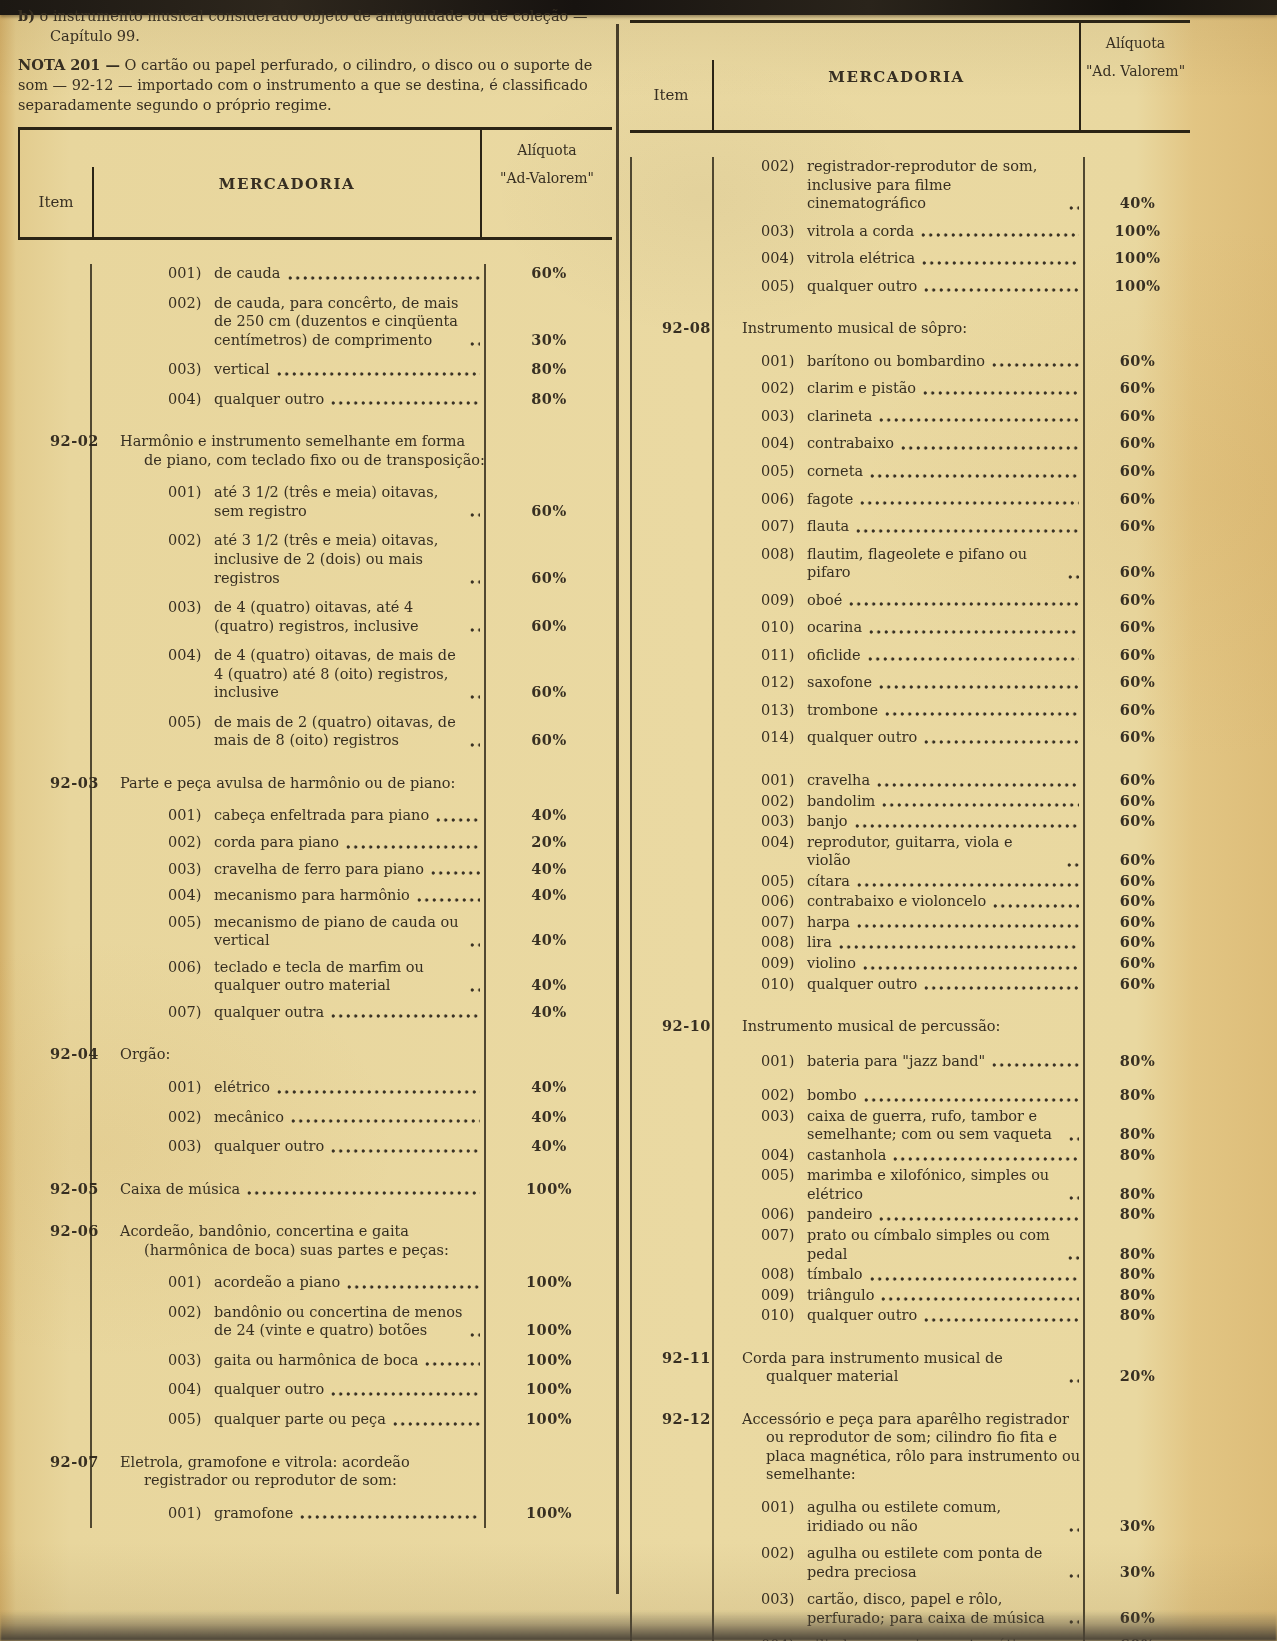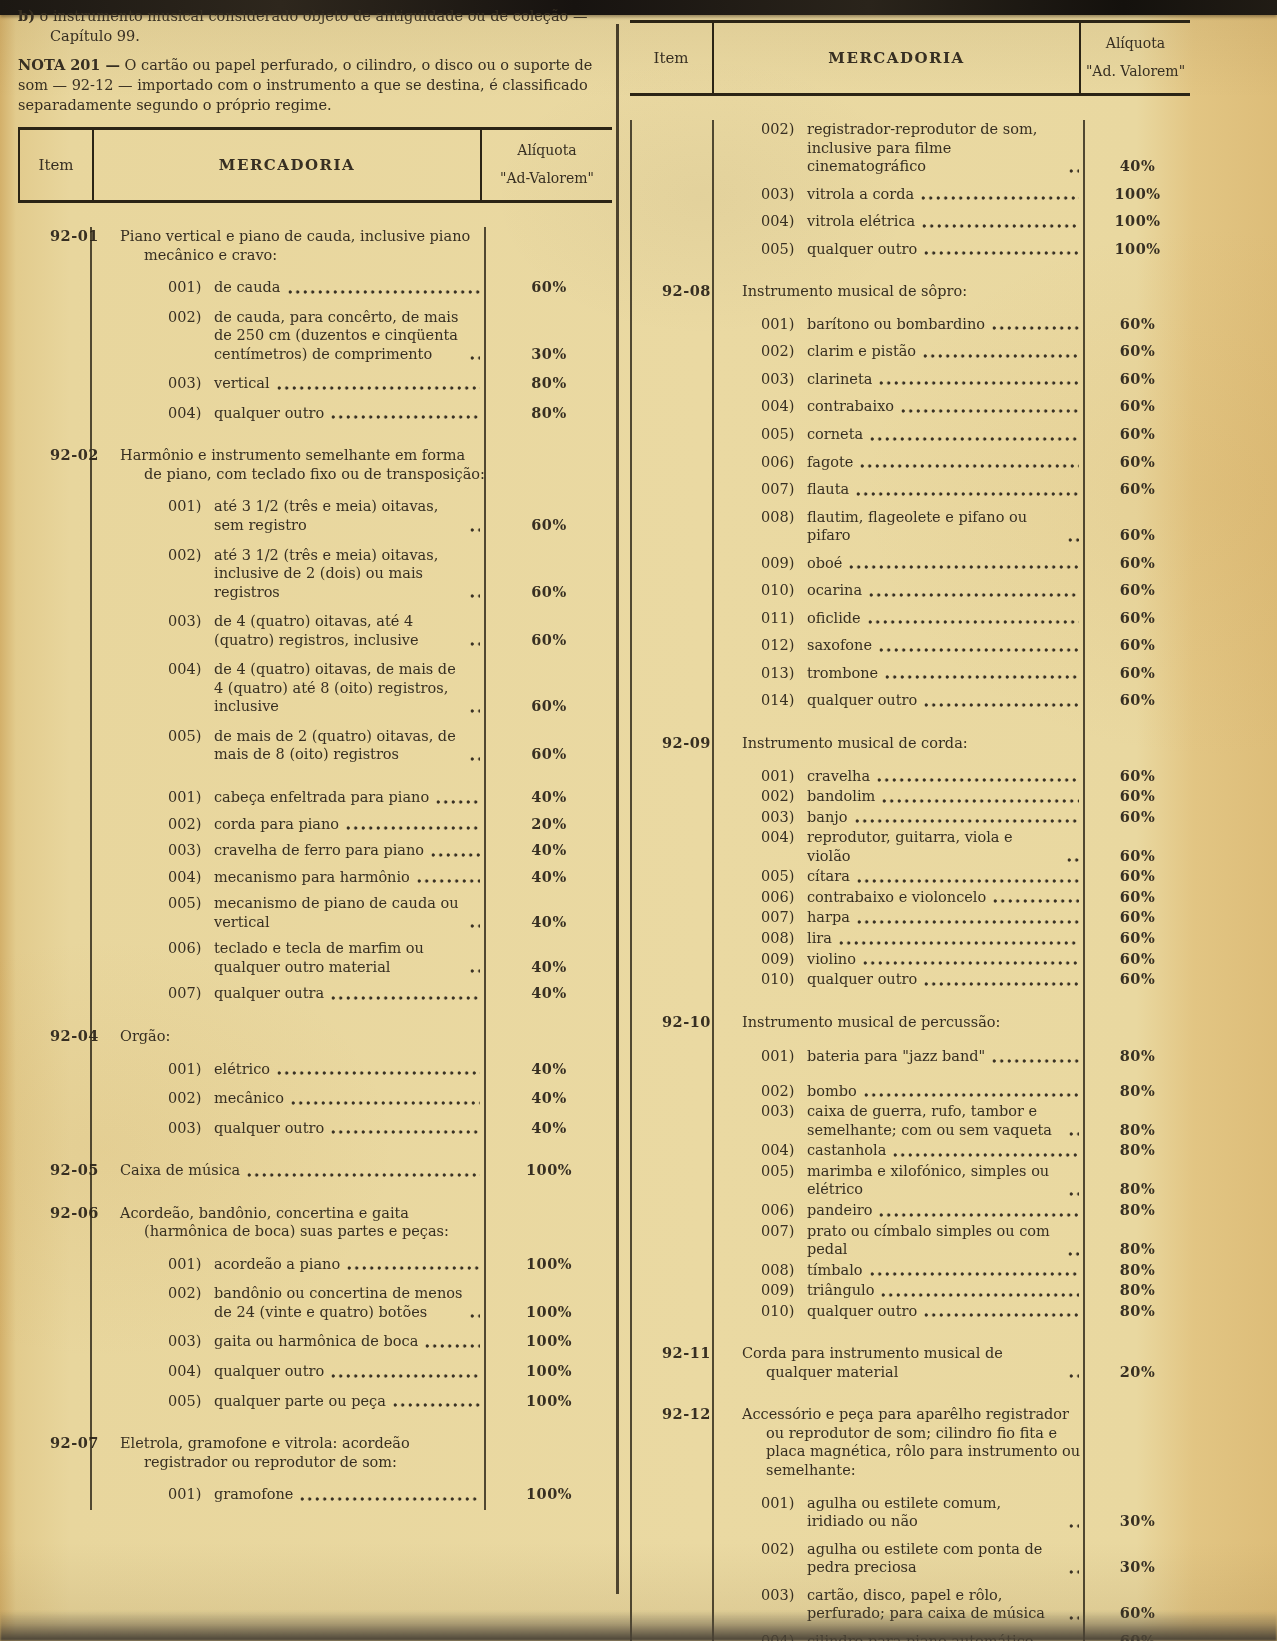--- a/index.html
+++ b/index.html
@@ -47,21 +47,21 @@
   .ttable{position:relative;}
   .t-left{--itemw:72px;--subindent:62px;--ratew:126px;--rowgap:11px;--secgap:24px;margin-top:12px;}
   .t-right{--itemw:82px;--subindent:33px;--ratew:105px;--rowgap:9px;--secgap:24px;}
 
   .thead{
     display:flex;align-items:stretch;
     border-top:3px solid #2b2415;border-bottom:3px solid #2b2415;
     font-size:15px;
   }
   .t-left .thead{border-left:2px solid #2b2415;}
-  .th-item{width:var(--itemw);flex-shrink:0;display:flex;align-items:center;justify-content:center;border-right:2px solid #2b2415;padding:26px 0;}
+  .th-item{width:var(--itemw);flex-shrink:0;display:flex;align-items:center;justify-content:center;border-right:2px solid #2b2415;padding:26px 0;margin-top:37px;}
   .th-merc{flex:1;display:flex;align-items:center;justify-content:center;font-weight:600;letter-spacing:1.5px;}
   .th-aliq{width:var(--ratew);flex-shrink:0;border-left:2px solid #2b2415;text-align:center;padding:12px 2px;font-size:14px;}
   .th-aliq .l2{margin-top:12px;}
 
   .tbody{position:relative;padding-bottom:16px;padding-left:16px;}
   .vrule{position:absolute;top:0;bottom:10px;width:2px;background:#2b2415;opacity:.8;}
   .vrule.item{left:var(--itemw);}
   .vrule.rate{right:var(--ratew);}
   .t-right .vrule.outer{left:0;}
 
@@ -111,24 +111,20 @@
         <div class="th-merc">MERCADORIA</div>
         <div class="th-aliq">
           <div>Alíquota</div>
           <div class="l2">"Ad-Valorem"</div>
         </div>
       </div>
       <div class="tbody" id="left-body">
         <div class="vrule item"></div>
         <div class="vrule rate"></div>
       <div class="sec">
-            <div class="hrow">
-              <span class="icode">92-01</span>
-              <span class="htext">Piano vertical e piano de cauda, inclusive piano mecânico e cravo:</span>
-            </div>
             <div class="srow">
               <span class="num">001)</span>
               <span class="stext">de cauda</span>
               <span class="lead"></span>
               <span class="srate">60%</span>
             </div>
             <div class="srow">
               <span class="num">002)</span>
               <span class="stext">de cauda, para concêrto, de mais de 250 cm (duzentos e cinqüenta centímetros) de comprimento</span>
               <span class="lead"></span>
@@ -177,20 +173,24 @@
               <span class="srate">60%</span>
             </div>
             <div class="srow">
               <span class="num">005)</span>
               <span class="stext">de mais de 2 (quatro) oitavas, de mais de 8 (oito) registros</span>
               <span class="lead"></span>
               <span class="srate">60%</span>
             </div>
           </div>
           <div class="sec medium">
+            <div class="hrow">
+              <span class="icode">92-03</span>
+              <span class="htext">Parte e peça avulsa de harmônio ou de piano:</span>
+            </div>
             <div class="srow">
               <span class="num">001)</span>
               <span class="stext">cabeça enfeltrada para piano</span>
               <span class="lead"></span>
               <span class="srate">40%</span>
             </div>
             <div class="srow">
               <span class="num">002)</span>
               <span class="stext">corda para piano</span>
               <span class="lead"></span>
@@ -435,24 +435,20 @@
               <span class="srate">60%</span>
             </div>
             <div class="srow">
               <span class="num">014)</span>
               <span class="stext">qualquer outro</span>
               <span class="lead"></span>
               <span class="srate">60%</span>
             </div>
           </div>
           <div class="sec compact">
-            <div class="hrow">
-              <span class="icode">92-09</span>
-              <span class="htext">Instrumento musical de corda:</span>
-            </div>
             <div class="srow">
               <span class="num">001)</span>
               <span class="stext">cravelha</span>
               <span class="lead"></span>
               <span class="srate">60%</span>
             </div>
             <div class="srow">
               <span class="num">002)</span>
               <span class="stext">bandolim</span>
               <span class="lead"></span>

